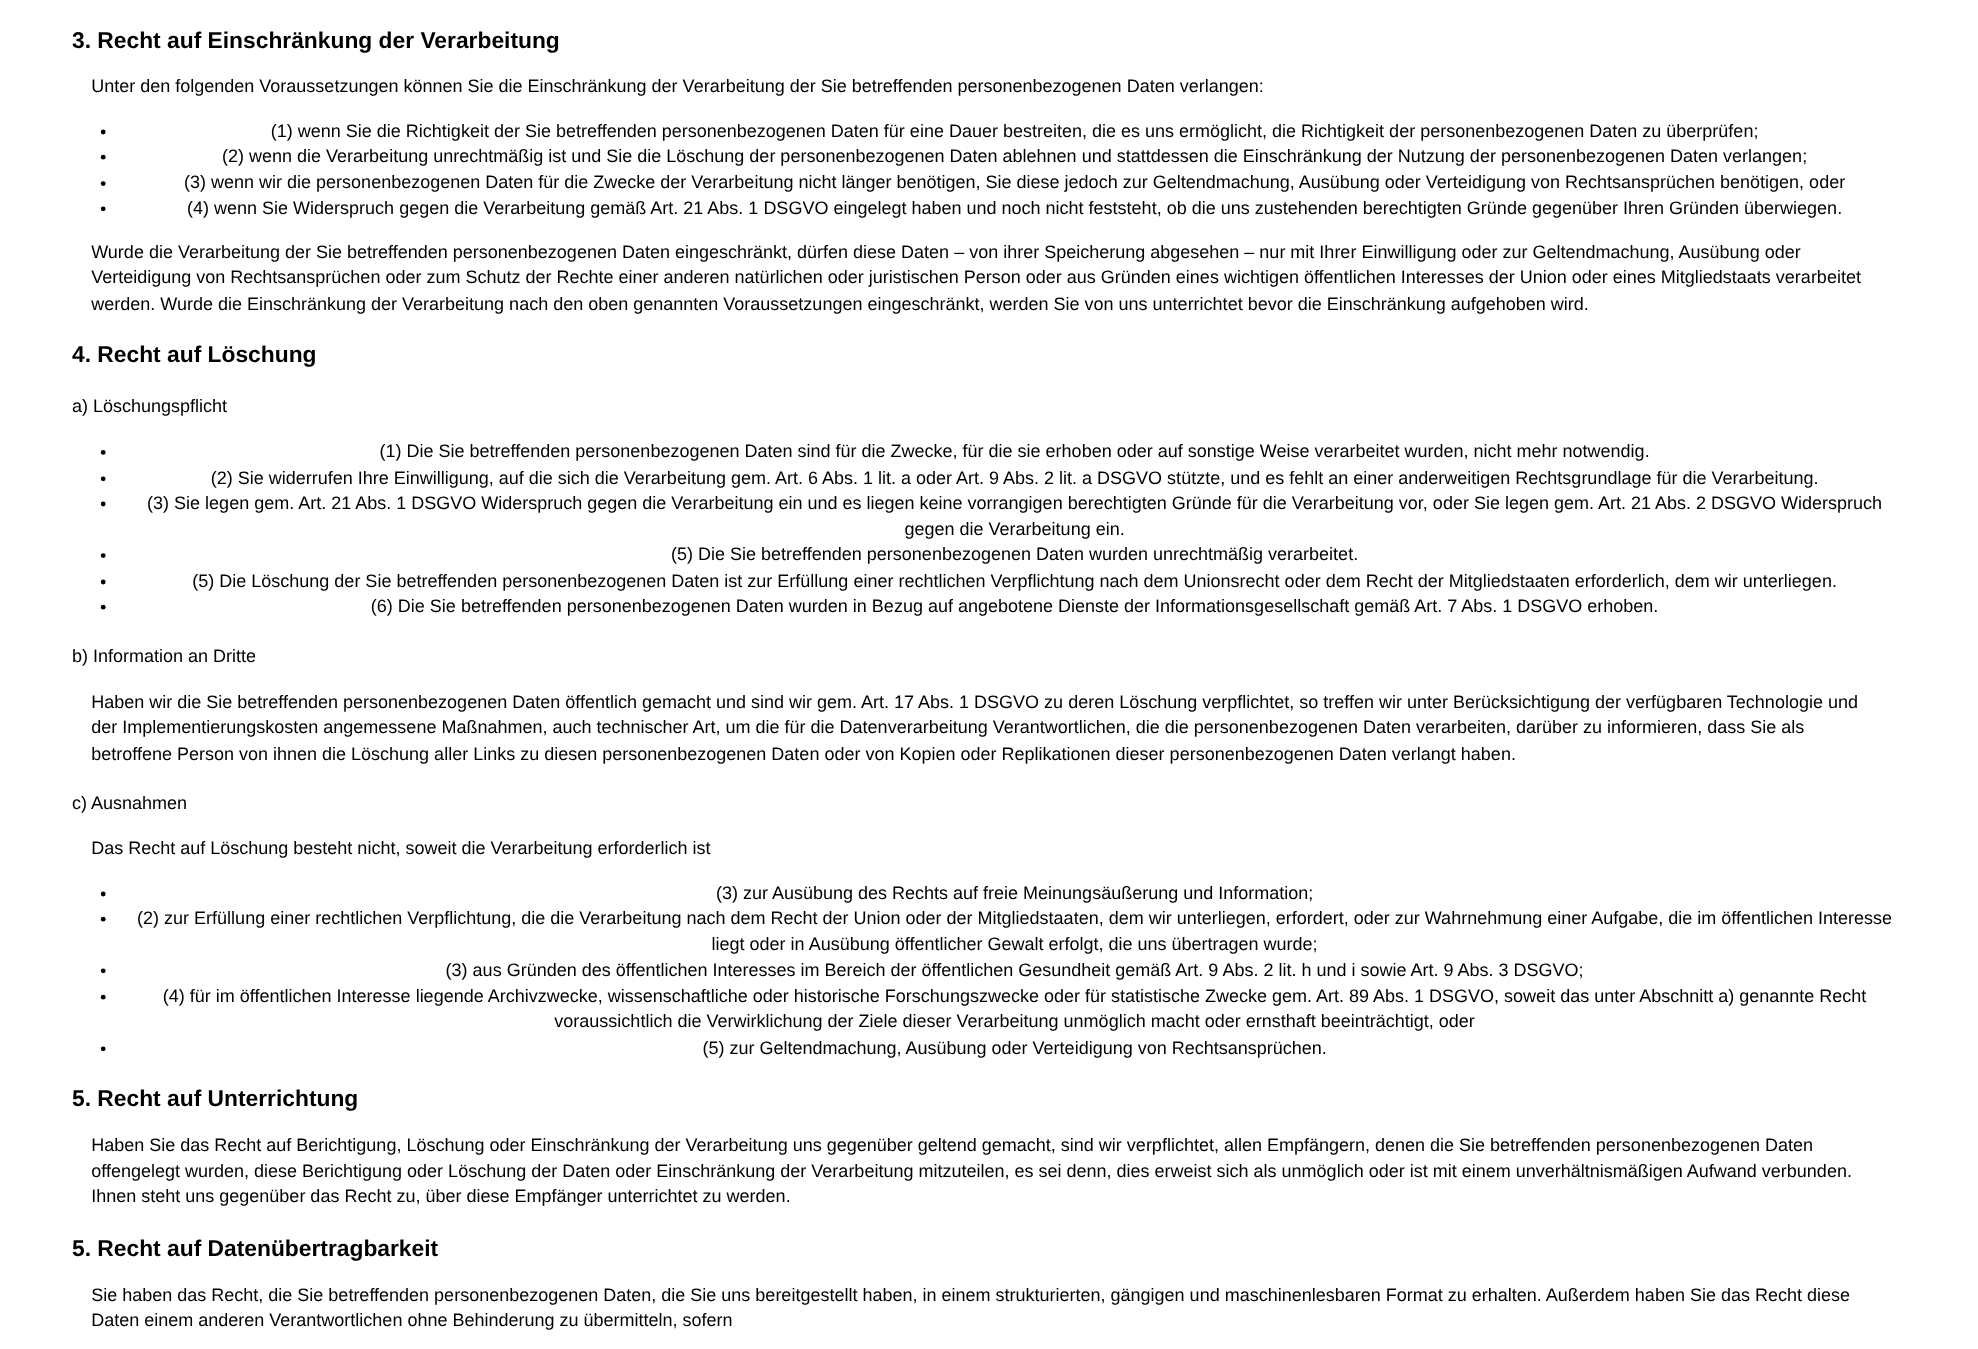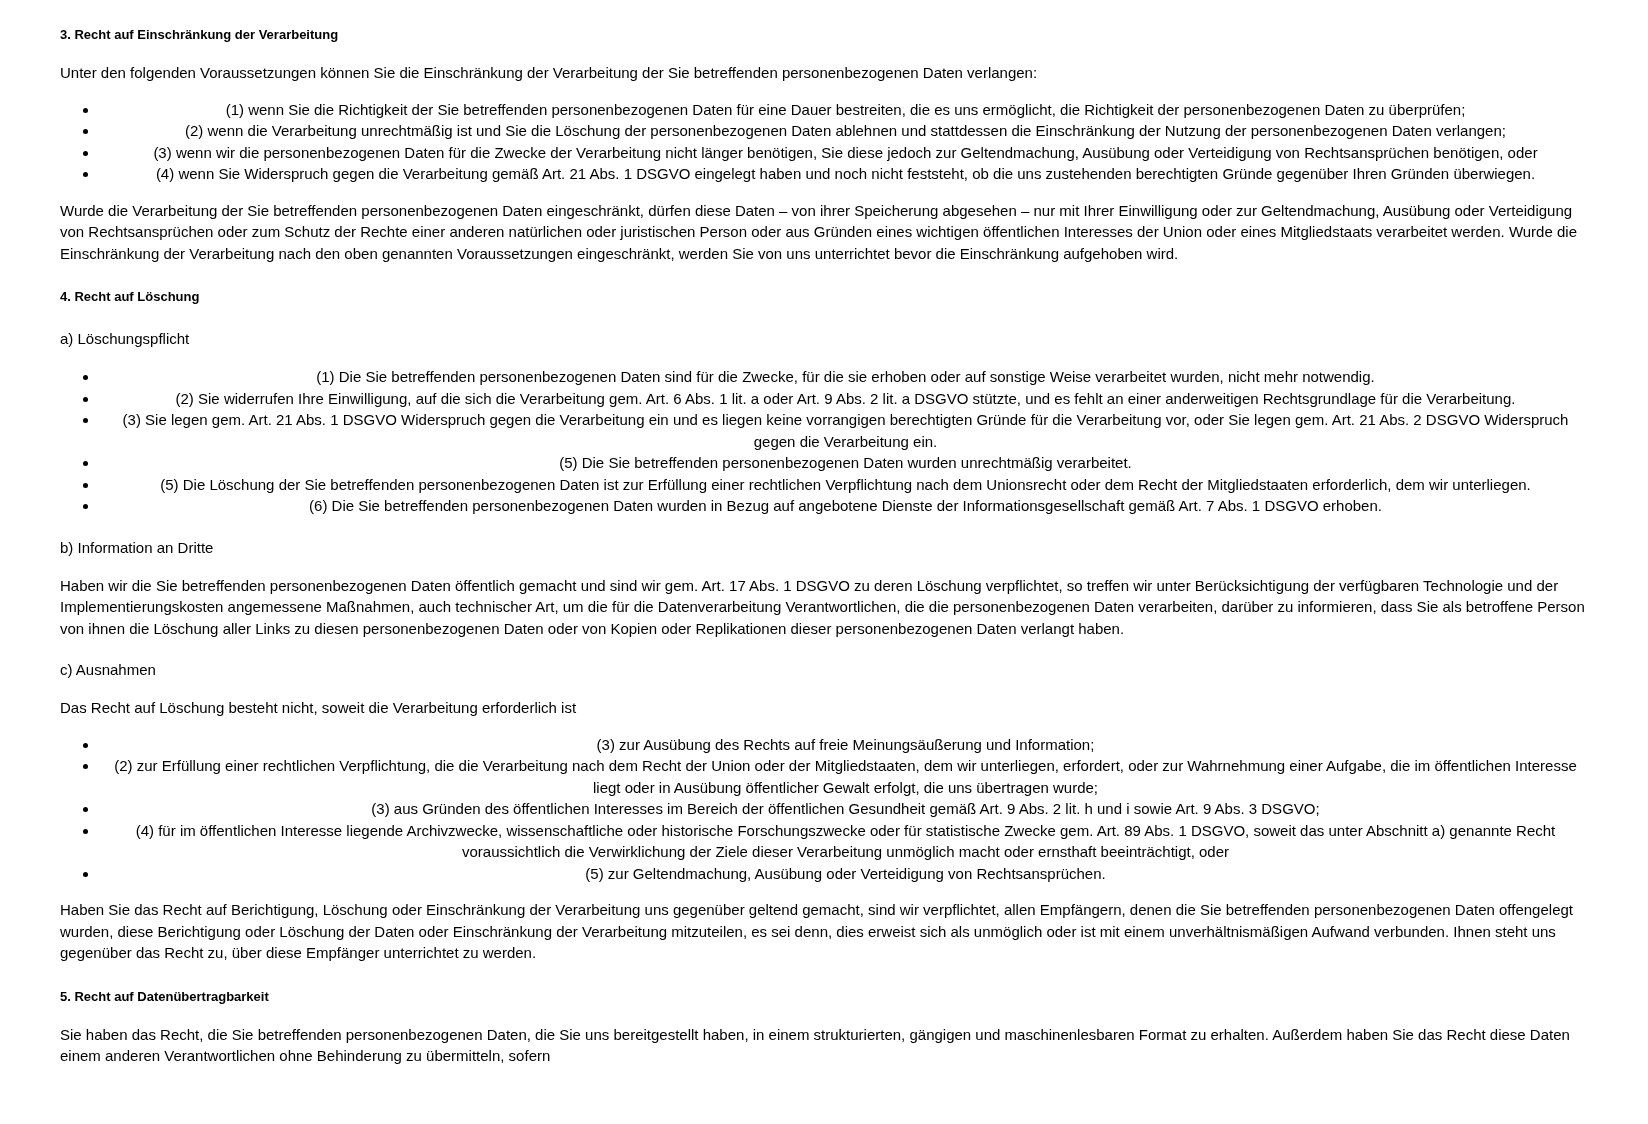--- a/index.html
+++ b/index.html
@@ -14,33 +14,33 @@
     min-height: 1124px;
     box-sizing: border-box;
     padding: 2px 58px 10px 60px;
     overflow: hidden;
   }
   .doc {
     font-size: 15px;
     line-height: 21.5px;
   }
   h2.sec-heading {
-    font-size: 13px;
+    font-size: 19px;
     line-height: 22px;
     font-weight: bold;
     margin: 22px 0 16px 0;
   }
   h4.sub-heading {
     font-size: 15px;
     line-height: 18px;
     font-weight: normal;
     margin: 22px 0 18px 0;
   }
   p.body-text {
-    margin: 15px 0;
+    margin: 15px 16px;
   }
   ul.bullet-list {
     margin: 15px 0;
     padding-left: 39px;
     list-style-type: disc;
   }
   ul.bullet-list li {
     margin: 0;
     padding-left: 2px;
     text-align: center;
@@ -85,20 +85,21 @@
       <ul class="bullet-list">
         <li>(3) zur Ausübung des Rechts auf freie Meinungsäußerung und Information;</li>
         <li>(2) zur Erfüllung einer rechtlichen Verpflichtung, die die Verarbeitung nach dem Recht der Union oder der Mitgliedstaaten, dem wir unterliegen, erfordert, oder zur Wahrnehmung einer Aufgabe, die im öffentlichen Interesse liegt oder in Ausübung öffentlicher Gewalt erfolgt, die uns übertragen wurde;</li>
         <li>(3) aus Gründen des öffentlichen Interesses im Bereich der öffentlichen Gesundheit gemäß Art. 9 Abs. 2 lit. h und i sowie Art. 9 Abs. 3 DSGVO;</li>
         <li>(4) für im öffentlichen Interesse liegende Archivzwecke, wissenschaftliche oder historische Forschungszwecke oder für statistische Zwecke gem. Art. 89 Abs. 1 DSGVO, soweit das unter Abschnitt a) genannte Recht voraussichtlich die Verwirklichung der Ziele dieser Verarbeitung unmöglich macht oder ernsthaft beeinträchtigt, oder</li>
         <li>(5) zur Geltendmachung, Ausübung oder Verteidigung von Rechtsansprüchen.</li>
       </ul>
     </section>
 
     <section>
+      <h2 class="sec-heading">5. Recht auf Unterrichtung</h2>
       <p class="body-text">Haben Sie das Recht auf Berichtigung, Löschung oder Einschränkung der Verarbeitung uns gegenüber geltend gemacht, sind wir verpflichtet, allen Empfängern, denen die Sie betreffenden personenbezogenen Daten offengelegt wurden, diese Berichtigung oder Löschung der Daten oder Einschränkung der Verarbeitung mitzuteilen, es sei denn, dies erweist sich als unmöglich oder ist mit einem unverhältnismäßigen Aufwand verbunden. Ihnen steht uns gegenüber das Recht zu, über diese Empfänger unterrichtet zu werden.</p>
     </section>
 
     <section>
       <h2 class="sec-heading">5. Recht auf Datenübertragbarkeit</h2>
       <p class="body-text">Sie haben das Recht, die Sie betreffenden personenbezogenen Daten, die Sie uns bereitgestellt haben, in einem strukturierten, gängigen und maschinenlesbaren Format zu erhalten. Außerdem haben Sie das Recht diese Daten einem anderen Verantwortlichen ohne Behinderung zu übermitteln, sofern</p>
 
     </section>
 
   </div>

